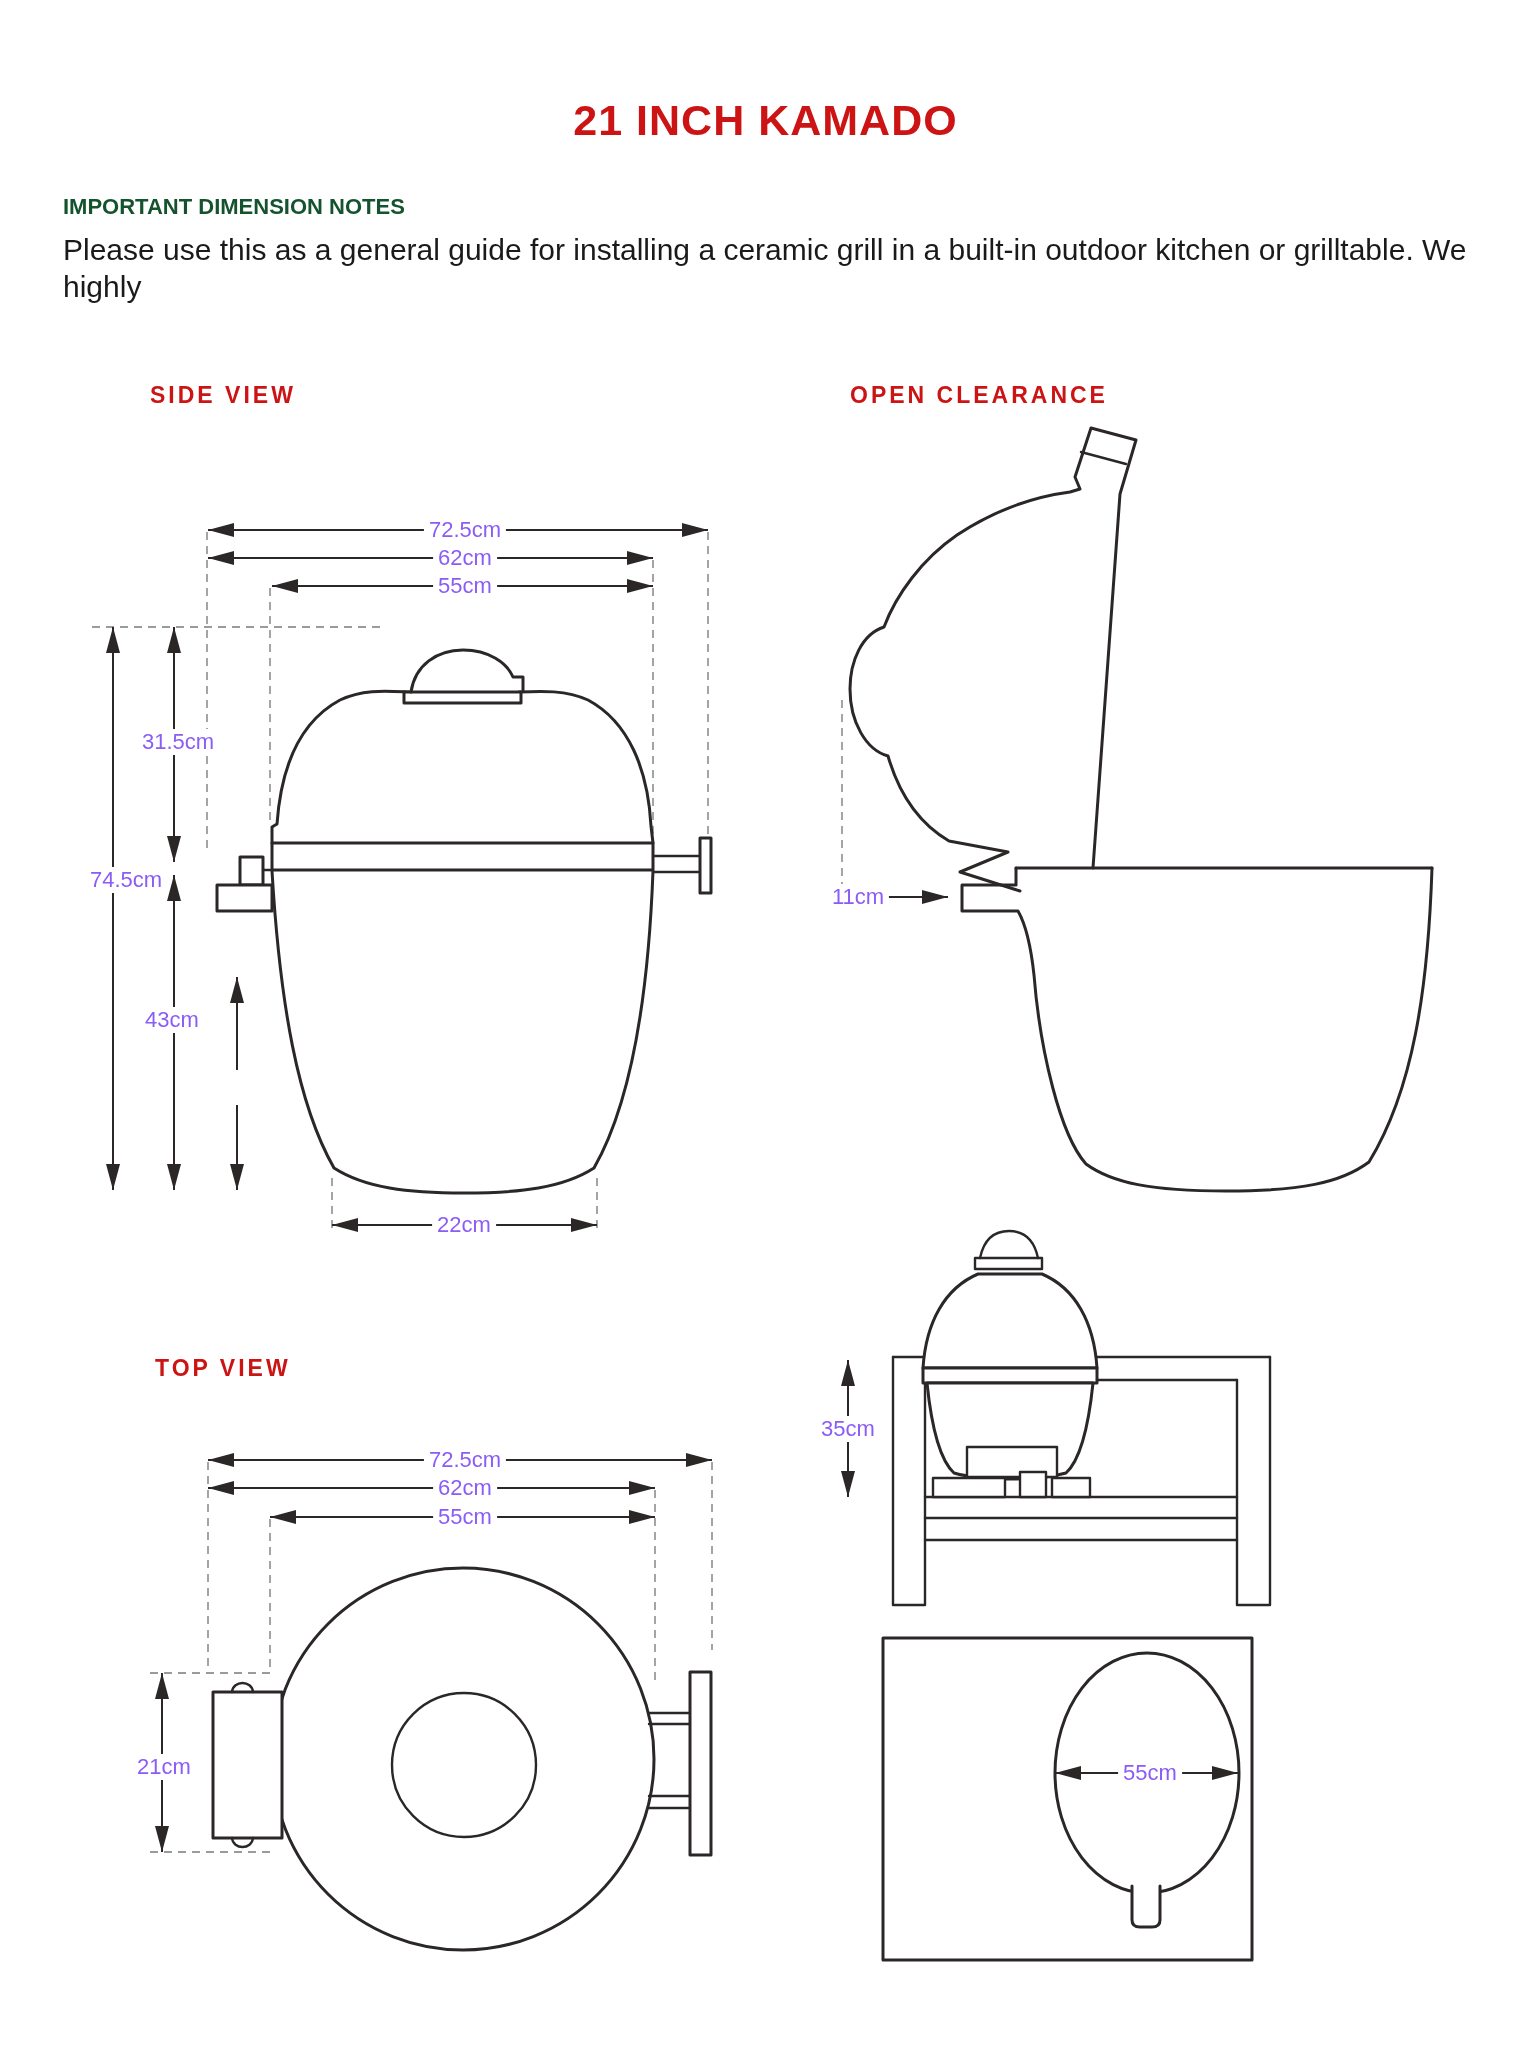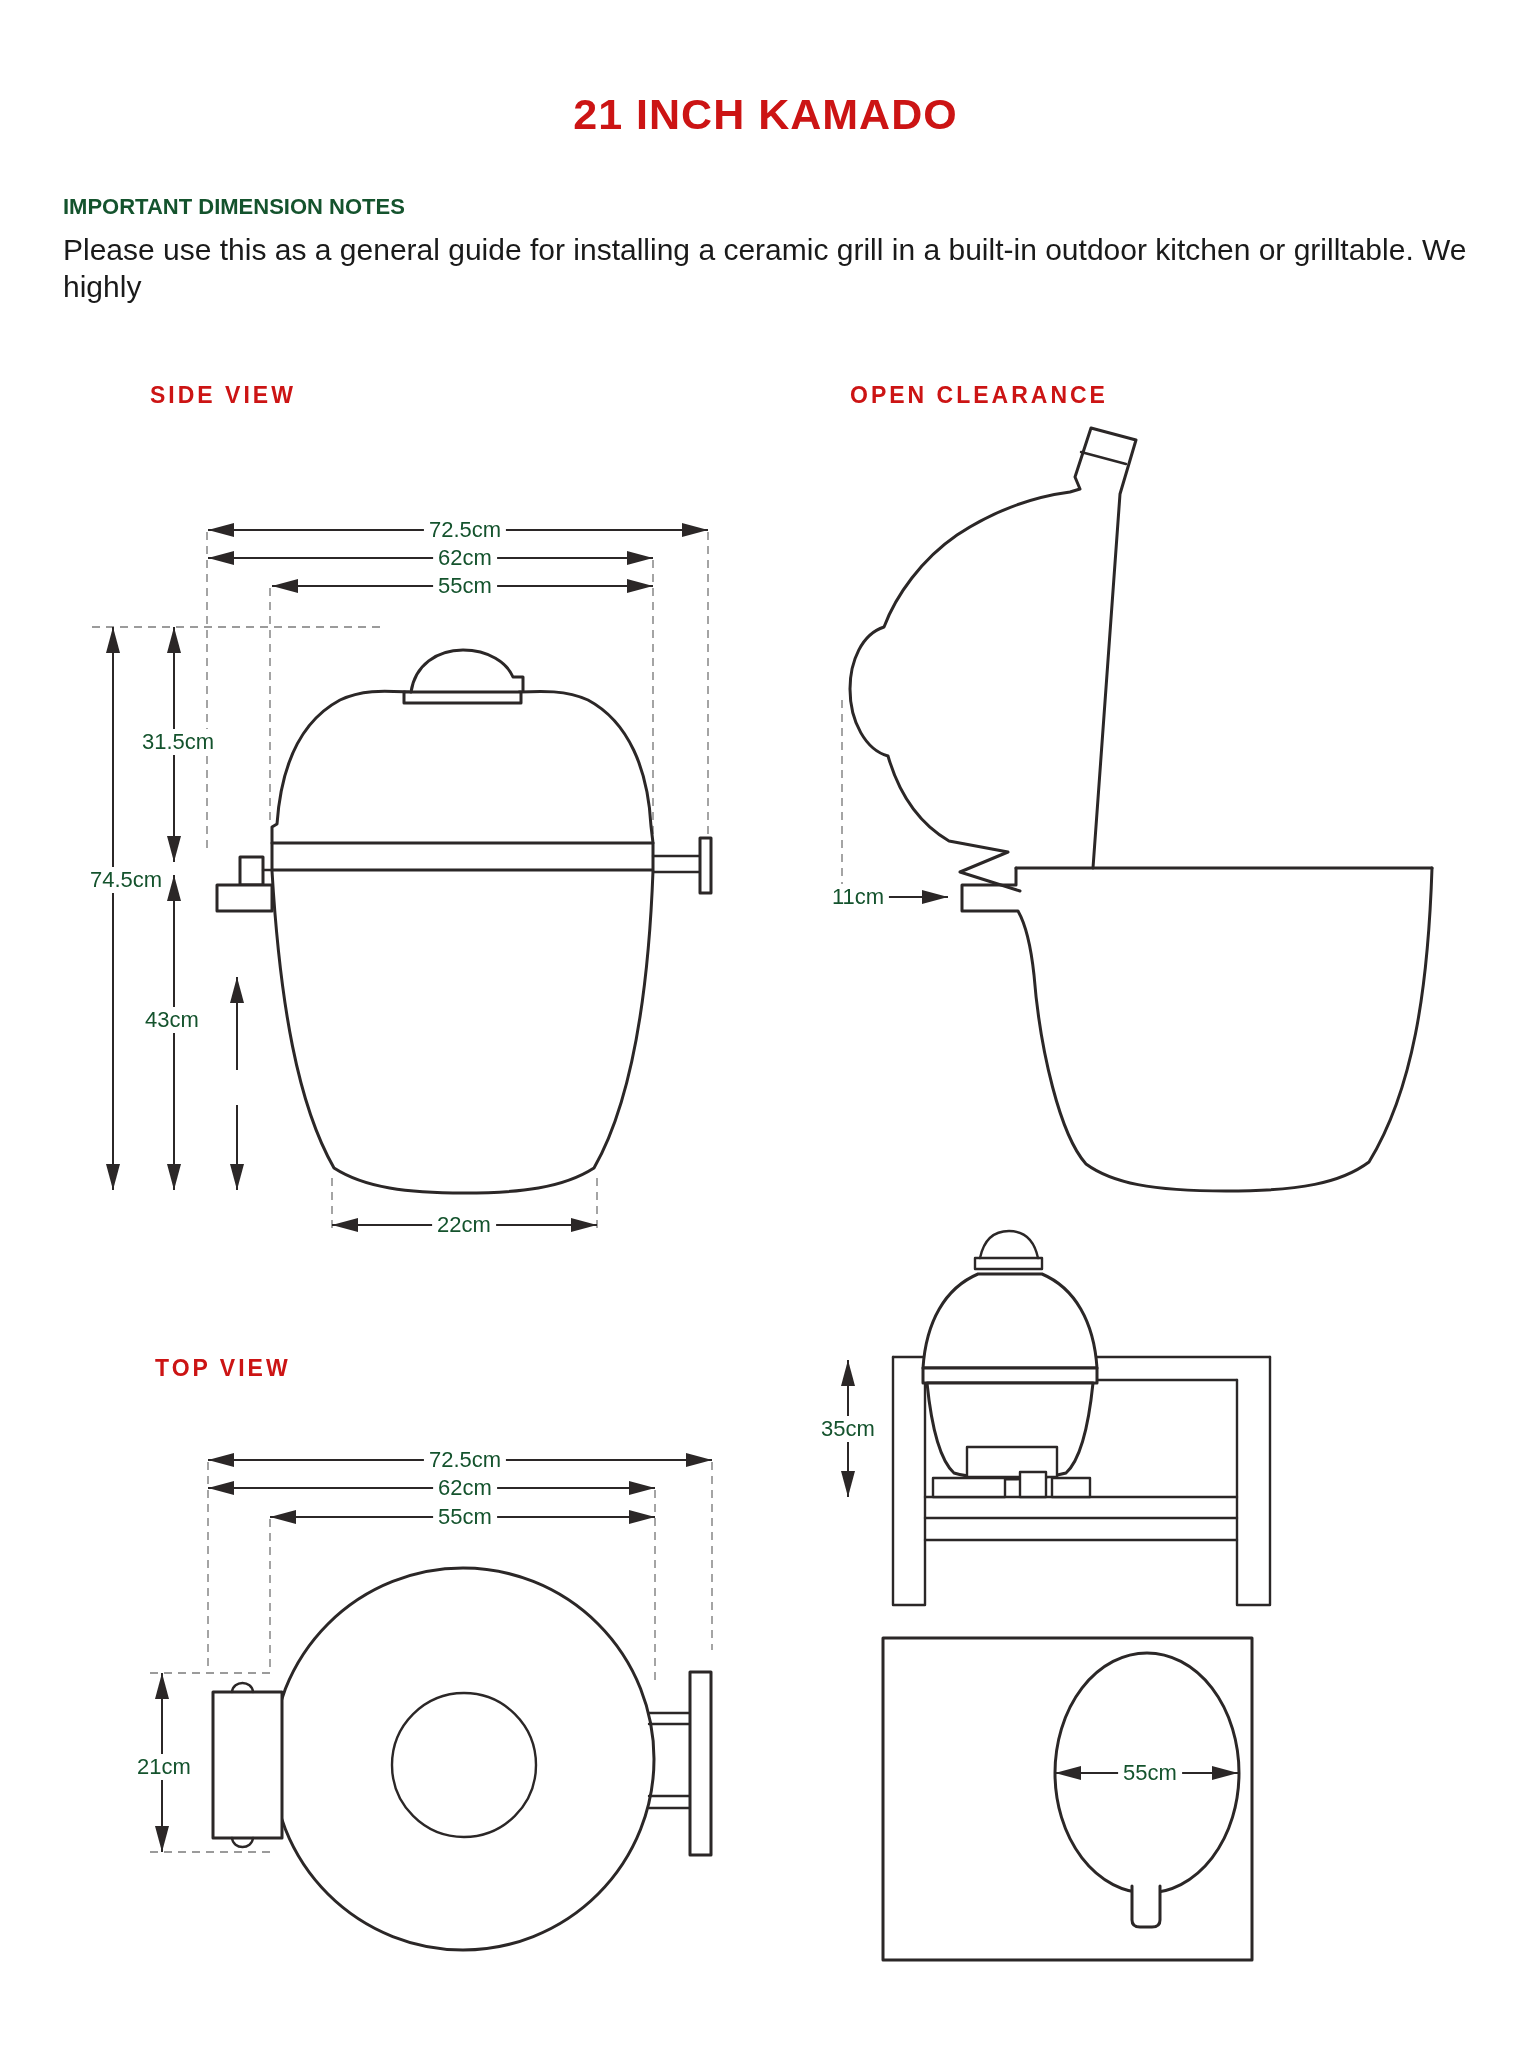--- a/index.html
+++ b/index.html
@@ -1,24 +1,24 @@
 <!DOCTYPE html>
 <html><head>
 <meta charset="utf-8">
 <style>
   html,body{margin:0;padding:0;background:#fff;}
   .page{position:relative;width:1523px;height:2048px;background:#fff;overflow:hidden;
         font-family:"Liberation Sans",sans-serif;color:#1d1d1d;}
-  .title{position:absolute;left:0;right:0;top:84px;margin:6px;text-align:center;
+  .title{position:absolute;left:0;right:0;top:84px;margin:12px;text-align:center;
          font-size:43px;font-weight:bold;color:#cc1414;letter-spacing:1px;padding-left:8px;}
   .notes-heading{position:absolute;left:63px;top:194px;font-size:22px;font-weight:bold;color:#14532d;}
   .notes{position:absolute;left:63px;top:231px;font-size:30px;line-height:37px;color: #1a1a1a;}
   .sec{position:absolute;font-size:23px;font-weight:bold;color:#cc1414;letter-spacing:3px;white-space:nowrap;margin-left:32px;}
   .dim{position:absolute;transform:translate(-50%,-50%);background:#fff;padding:0 5px;
-       font-size:22px;color:#14532d;white-space:nowrap;z-index:5;text-align:right;}
+       font-size:22px;color:#8b5cf6;white-space:nowrap;z-index:5;text-align:right;}
   svg.art{position:absolute;left:0;top:0;z-index:1;}
   .outline{fill:none;stroke:#2b2727;stroke-width:3;stroke-linecap:round;stroke-linejoin:round;}
   .thin{fill:none;stroke:#2b2727;stroke-width:2.4;stroke-linecap:round;stroke-linejoin:round;}
   .white{fill:#ffffff;stroke:#2b2727;stroke-width:3;stroke-linejoin:round;}
   .whitethin{fill:#ffffff;stroke:#2b2727;stroke-width:2.4;stroke-linejoin:round;}
   .dimline{stroke:#2b2727;stroke-width:2;fill:none;}
   .ah{fill:#2b2727;stroke:none;}
   .dash{stroke:#9b9b9b;stroke-width:1.8;fill:none;stroke-dasharray:8 6;}
 </style>
 </head>

